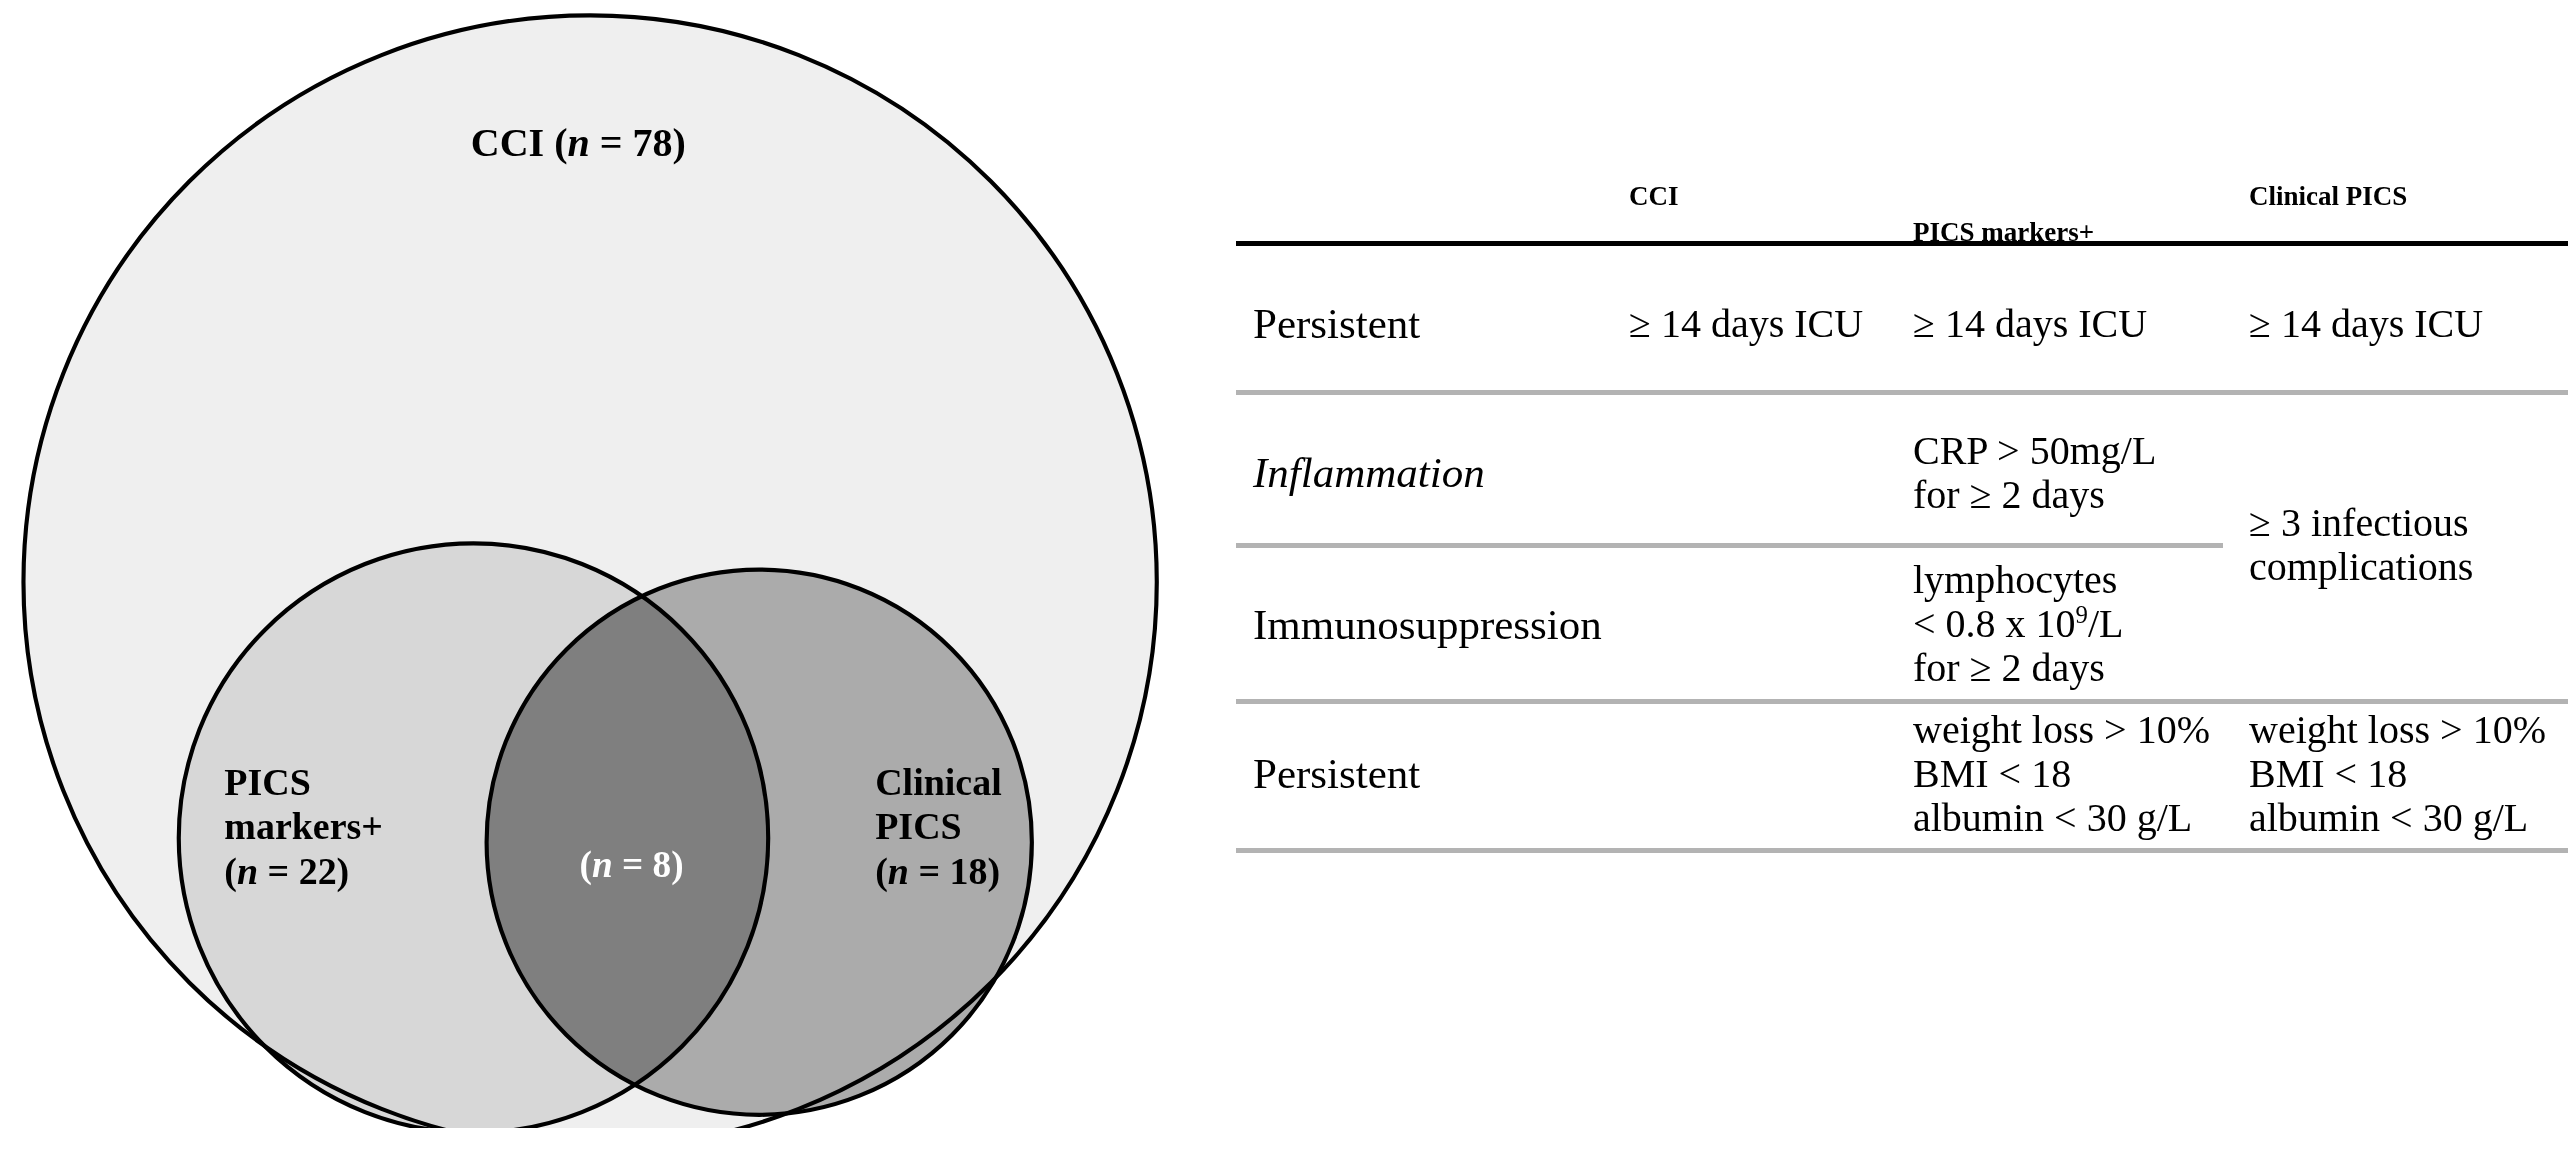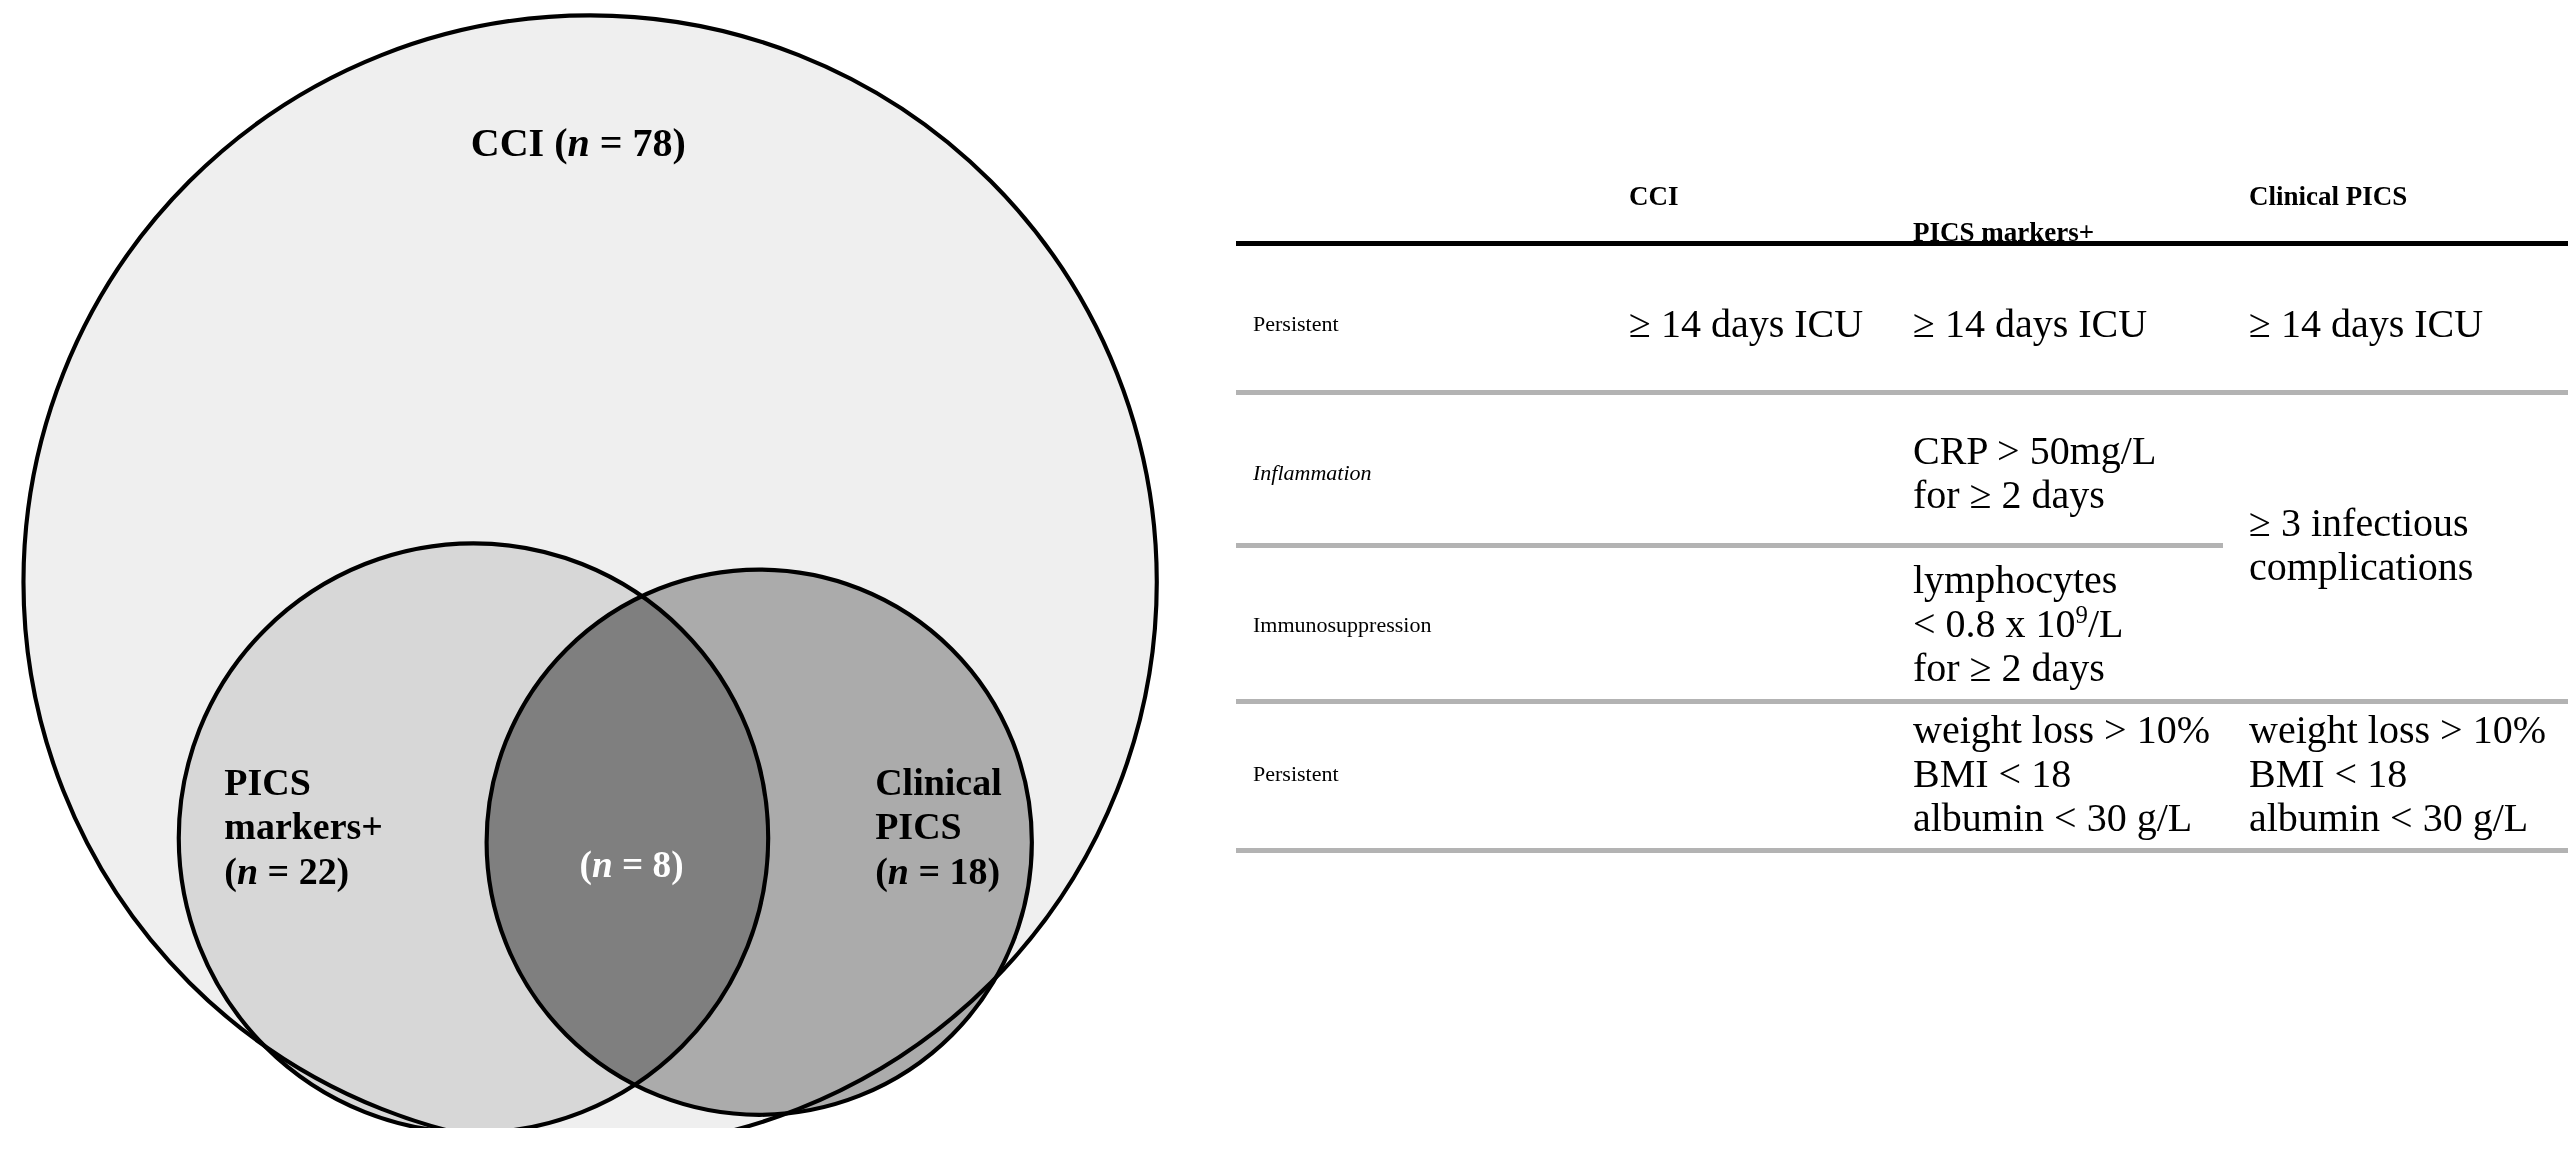--- a/index.html
+++ b/index.html
@@ -17,21 +17,21 @@
   .venn-label {
     font-family: "Liberation Serif", "DejaVu Serif", serif;
     font-weight: 700; font-size: 55px; fill: #000000;
   }
   .venn-title { font-size: 58px; }
   .overlap-label { fill: #ffffff; font-size: 54px; }
   .it { font-style: italic; }
 
   
   .tbl-hdr  { position: absolute; font-weight: 700; font-size: 27px; line-height: 40px; white-space: nowrap; }
-  .tbl-label{ position: absolute; font-size: 22px; line-height: 39px; white-space: nowrap; text-align: center; }
+  .tbl-label{ position: absolute; font-size: 43px; line-height: 39px; white-space: nowrap; text-align: center; }
   .tbl-cell { position: absolute; font-size: 40px; line-height: 44px; white-space: nowrap; }
   .rule       { position: absolute; height: 4.8px; background: #b3b3b3; }
   .rule-heavy { position: absolute; height: 4.8px; background: #000000; }
   sup { font-size: 62%; line-height: 0; }
 </style>
 </head>
 <body>
 
 <div class="figure">
 

